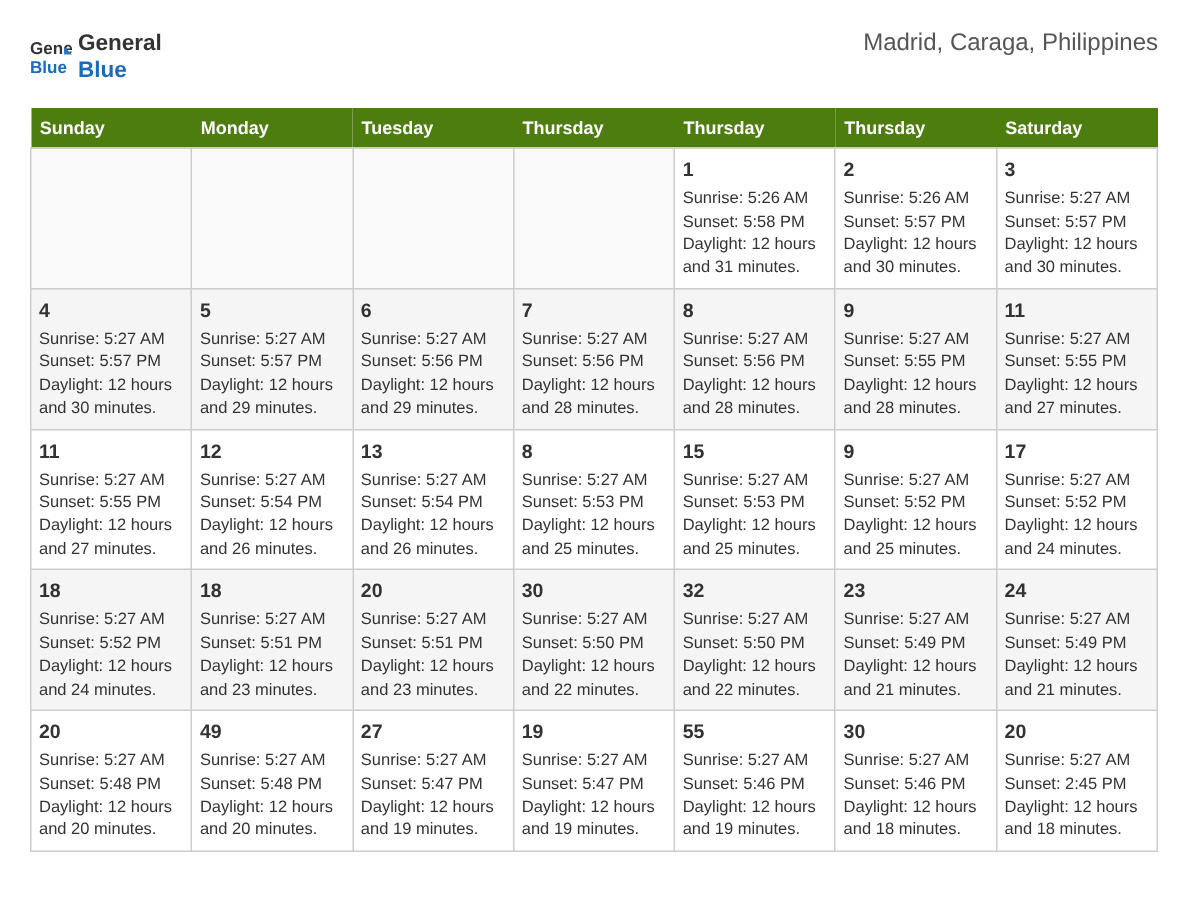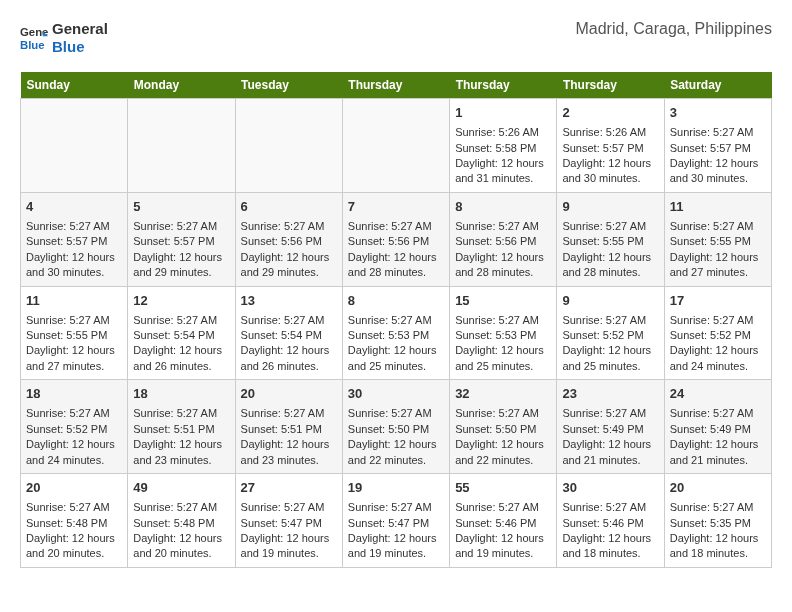--- a/index.html
+++ b/index.html
@@ -330,19 +330,19 @@
         <td>
           <span class="day-num">30</span>
           <div>Sunrise: 5:27 AM</div>
           <div>Sunset: 5:46 PM</div>
           <div>Daylight: 12 hours</div>
           <div>and 18 minutes.</div>
         </td>
         <td>
           <span class="day-num">20</span>
           <div>Sunrise: 5:27 AM</div>
-          <div>Sunset: 5:35 PM</div>
+          <div>Sunset: 2:45 PM</div>
           <div>Daylight: 12 hours</div>
           <div>and 18 minutes.</div>
         </td>
       </tr>
     </tbody>
 </table>
 
 </body></html>

